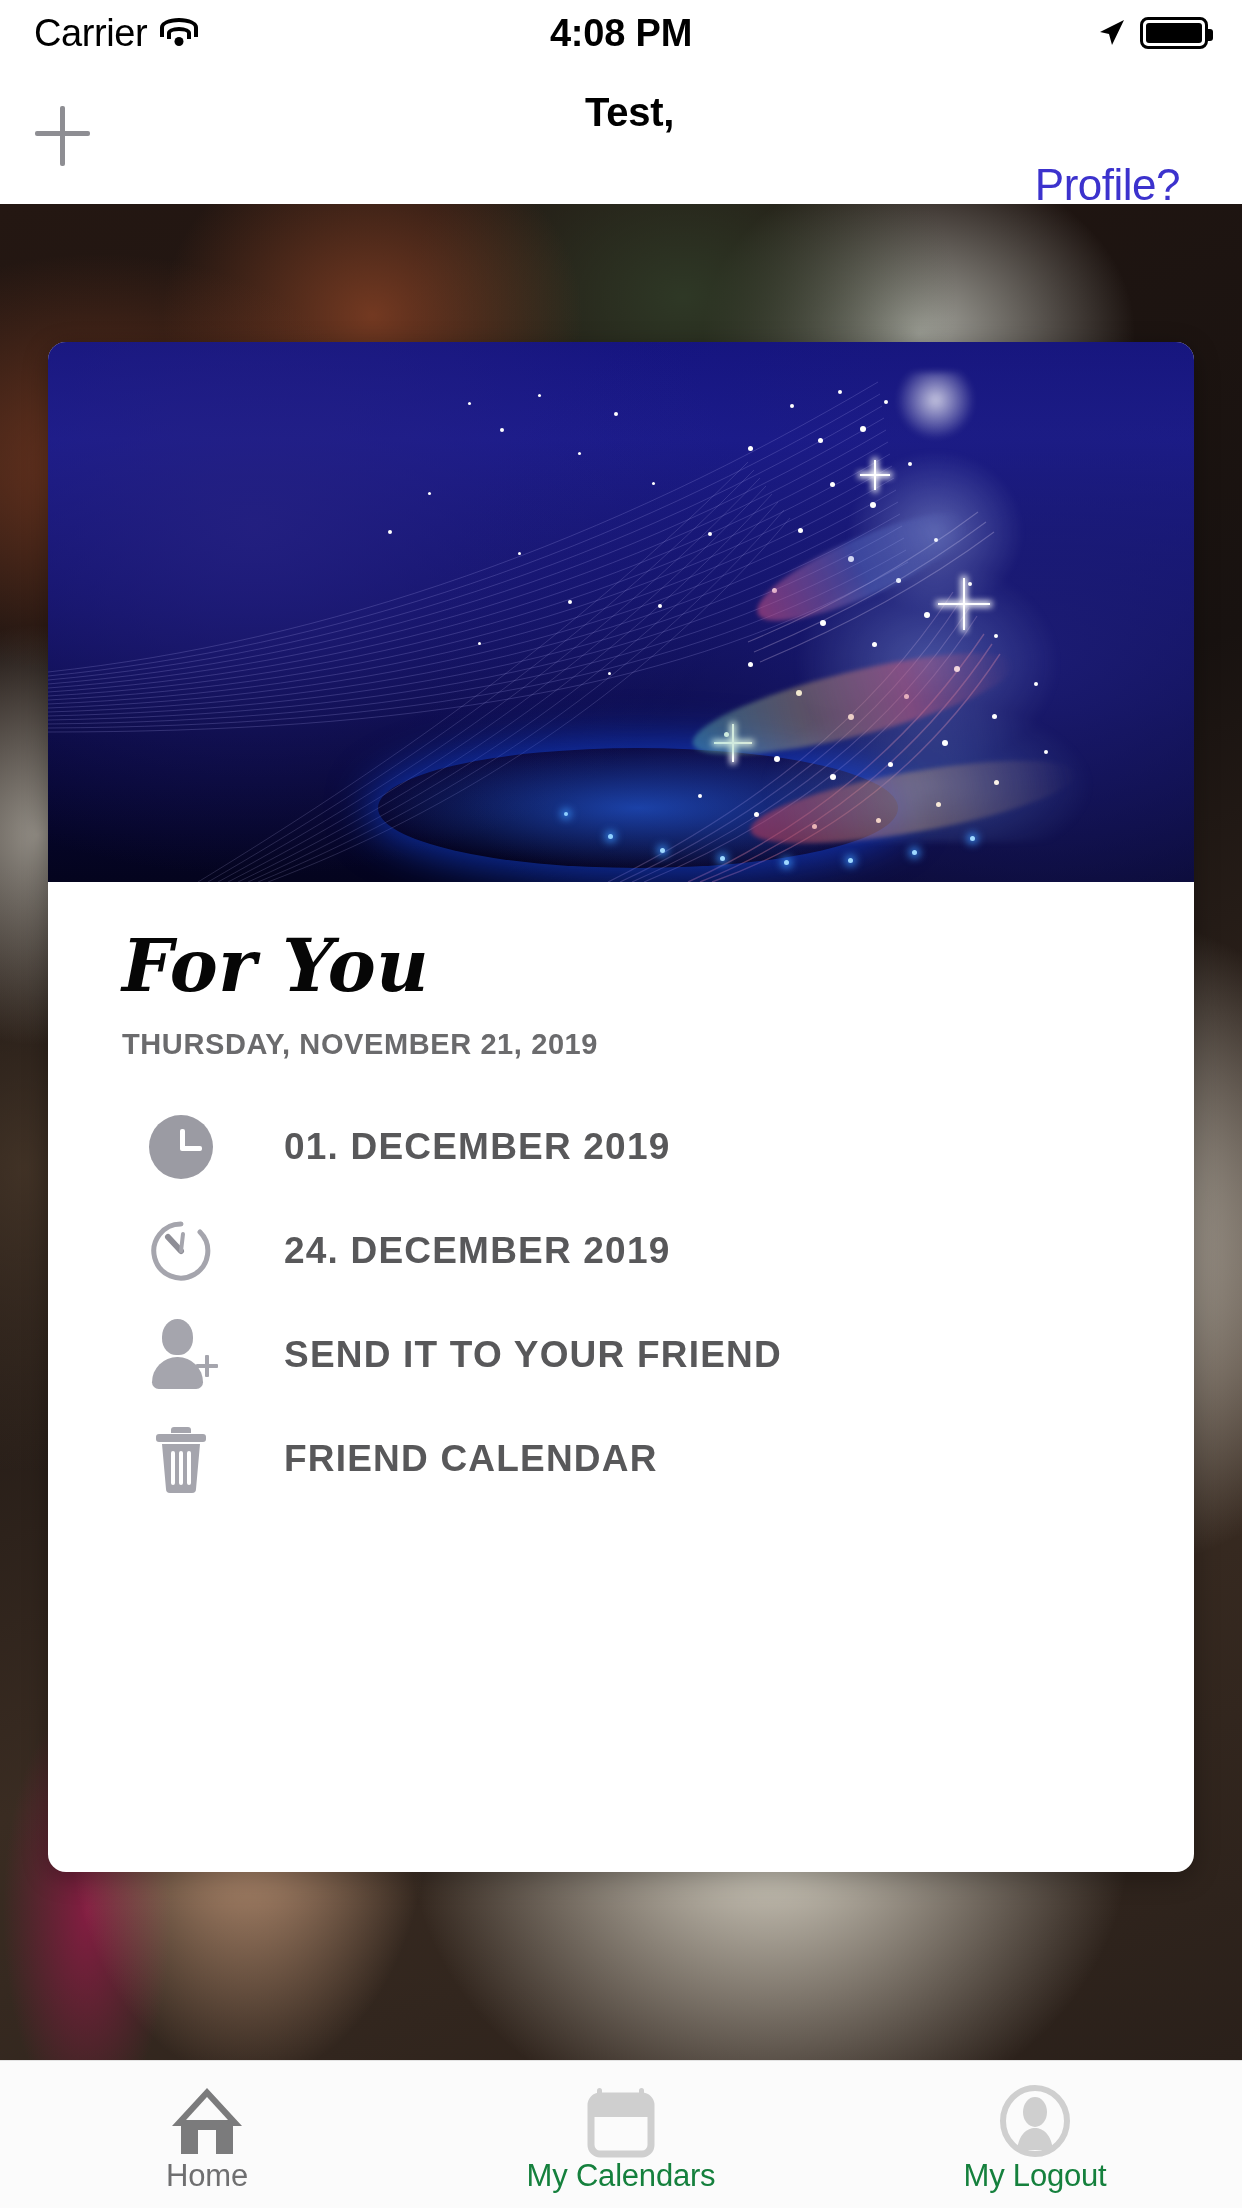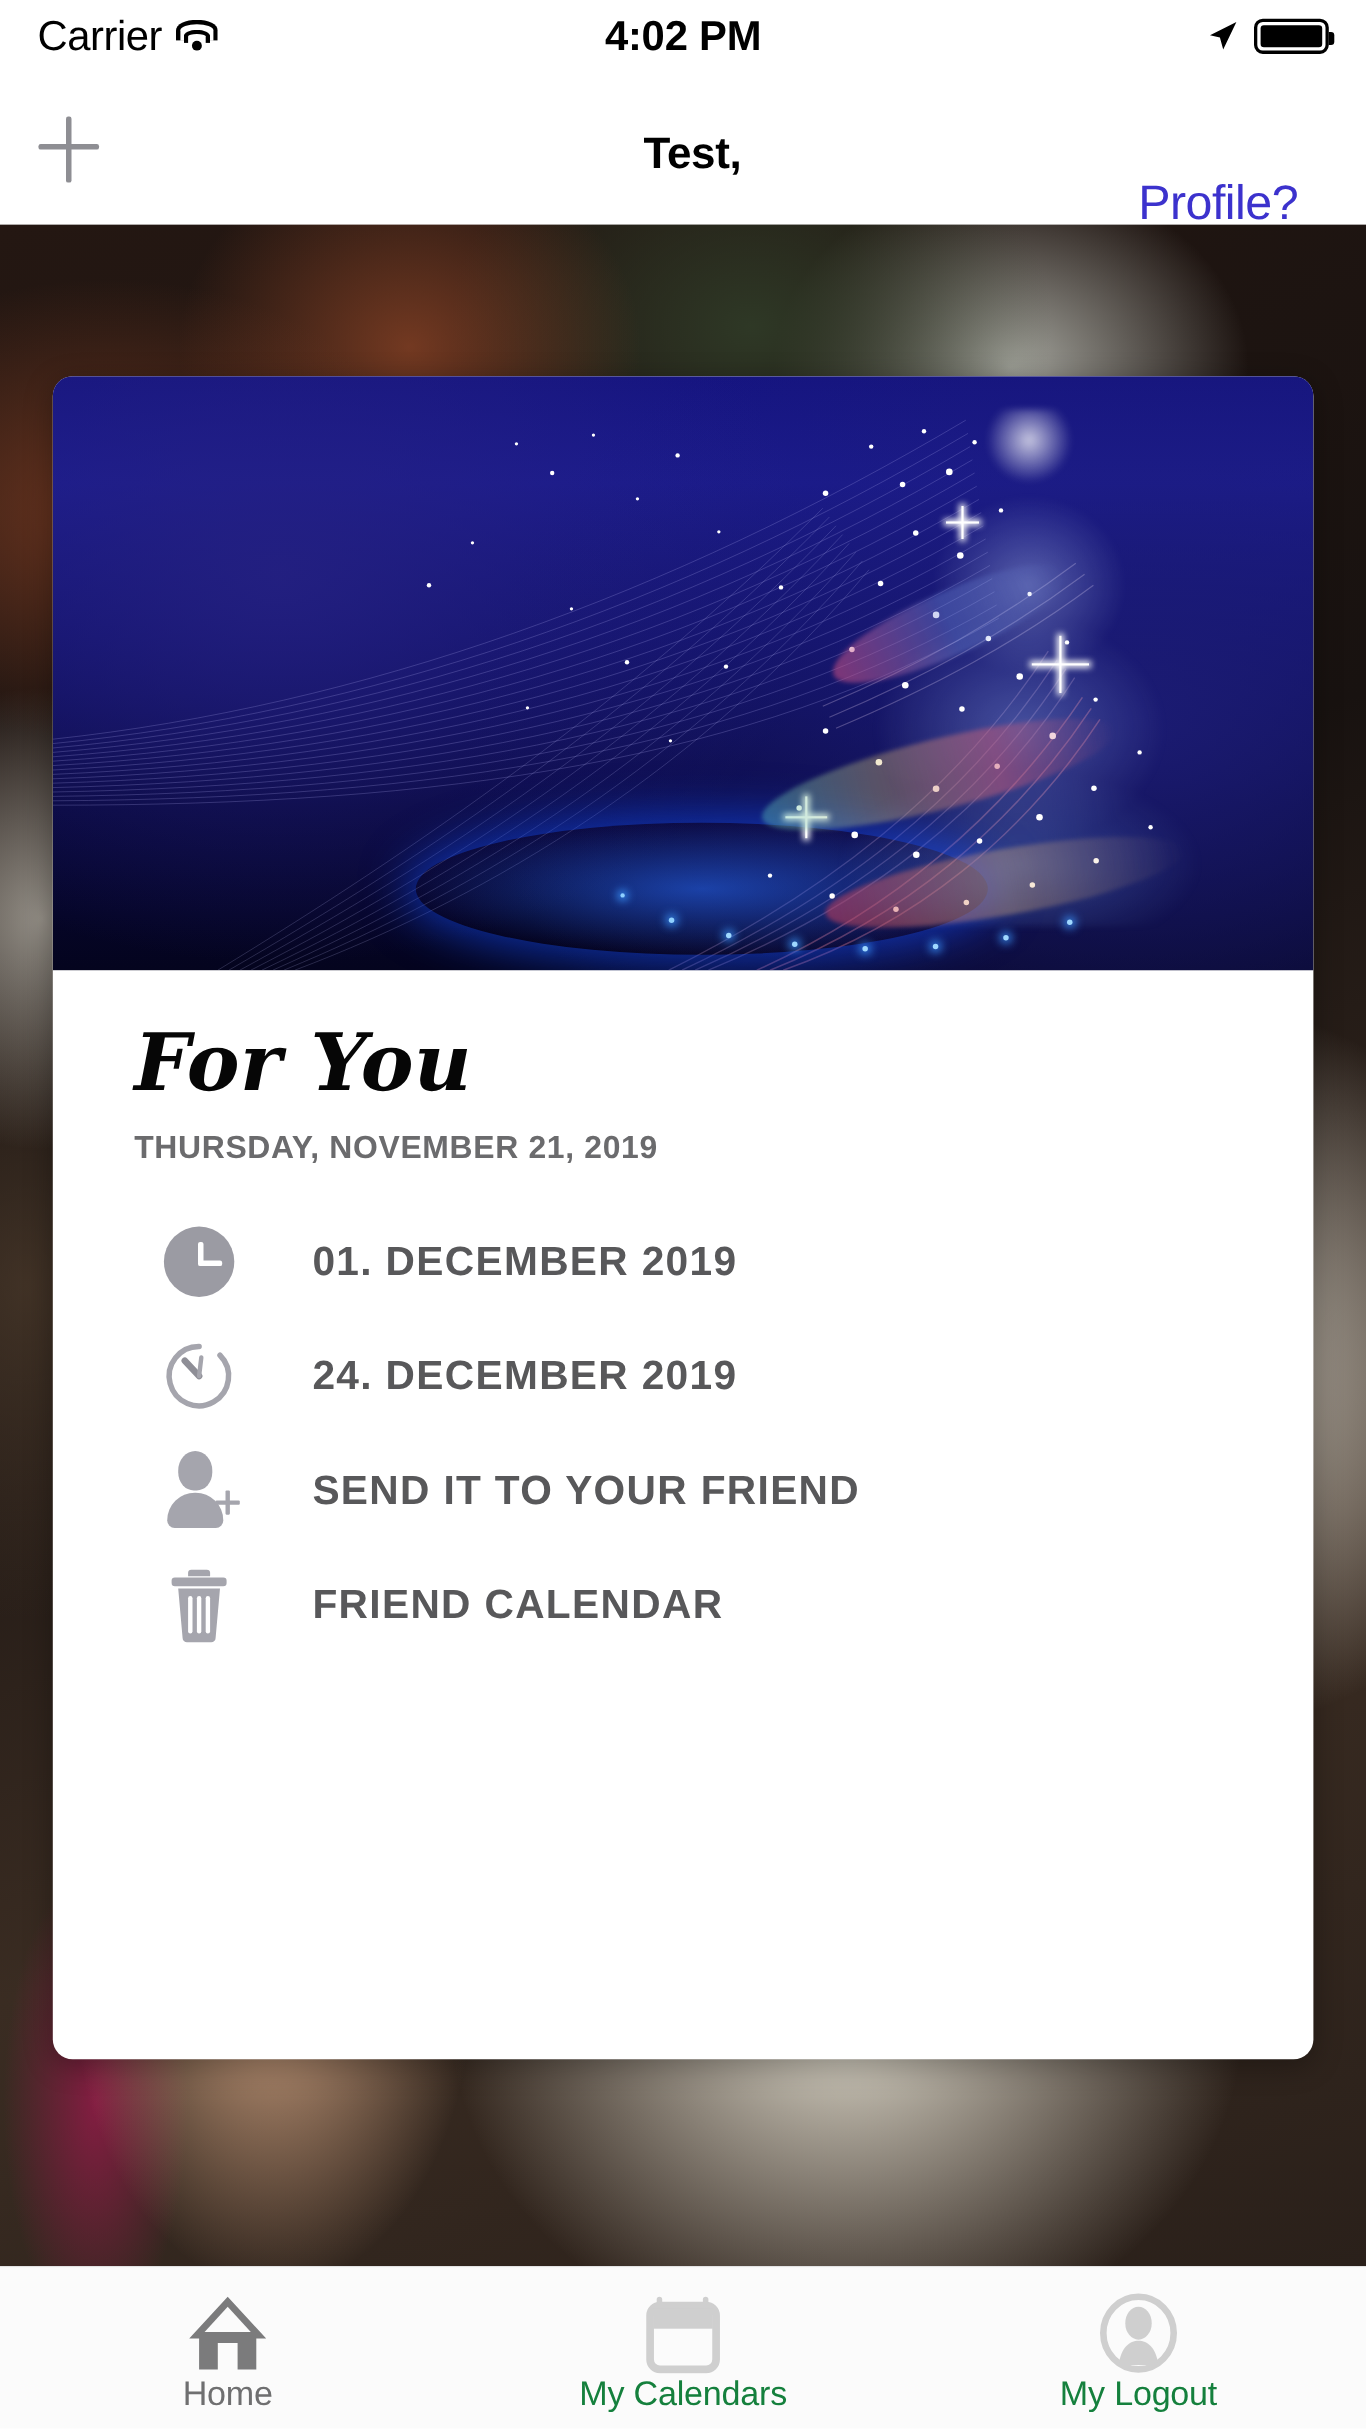--- a/index.html
+++ b/index.html
@@ -51,21 +51,21 @@
   #add-btn{
     position:absolute; left:22px; top:30px;
     width:80px; height:80px; cursor:pointer;
   }
   #add-btn:before,#add-btn:after{
     content:""; position:absolute; background:#8e8e93; border-radius:2px;
   }
   #add-btn:before{ left:38px; top:10px; width:5px; height:60px; }
   #add-btn:after{ left:13px; top:35px; width:55px; height:5px; }
   #nav-title{
-    position:absolute; right:568px; top:52px;
+    position:absolute; right:568px; top:24px;
     font-size:40px; font-weight:bold; color:#000; letter-spacing:-0.3px;
     white-space:nowrap;
   }
   #logout-link{
     position:absolute; right:62px; top:94px;
     font-size:44px; color:#3c32cd; letter-spacing:-0.5px;
     white-space:nowrap; cursor:pointer;
   }
 
   
@@ -209,21 +209,21 @@
 
   <div id="status-bar">
     <div class="sb-left">
       <span class="sb-carrier">Carrier</span>
       <span class="wifi-ico">
         <span class="w1"></span>
           <span class="w2"></span>
           <span class="w3"></span>
       </span>
     </div>
-    <div class="sb-center">4:02 PM</div>
+    <div class="sb-center">4:08 PM</div>
     <div class="sb-right">
       <span class="loc-ico">
         <svg width="30" height="30" viewBox="0 0 30 30">
             <path d="M28 2 L4 14 L13 16 L16 27 Z" fill="#000"></path>
           </svg>
       </span>
       <span class="batt">
           <i></i>
         </span>
     </div>

